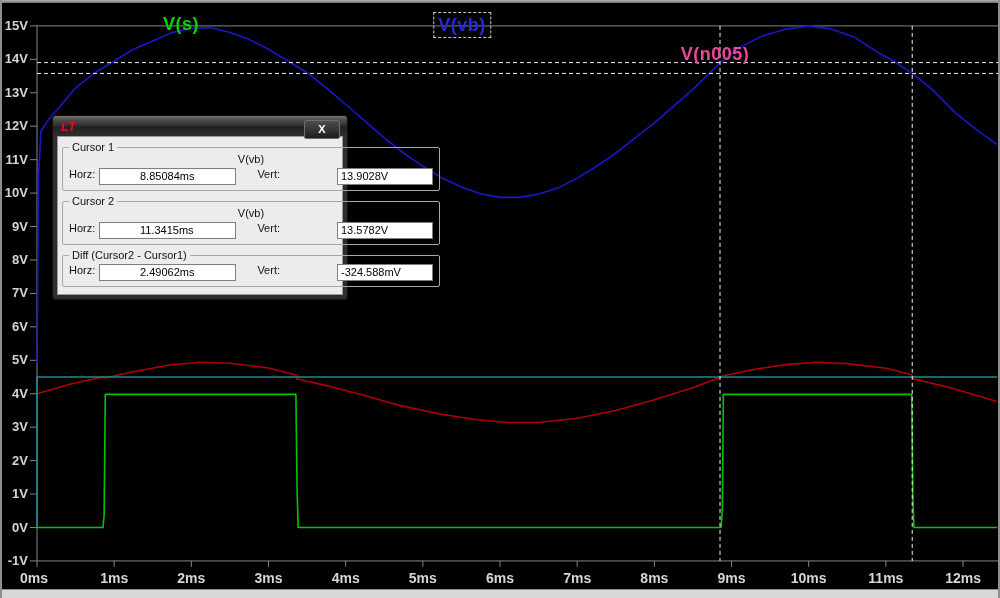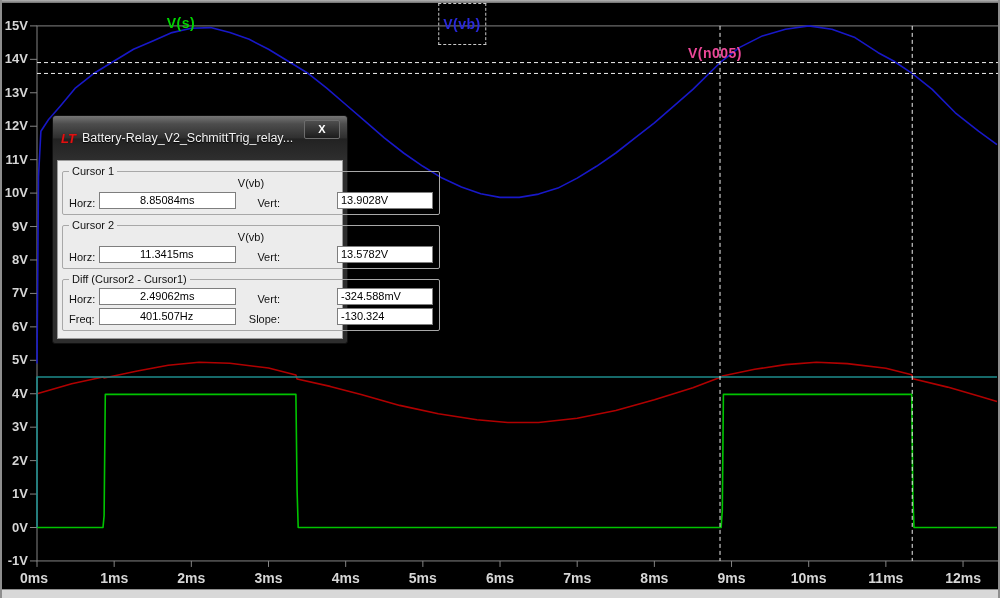--- a/index.html
+++ b/index.html
@@ -10,47 +10,47 @@
   .edge-top{position:absolute;left:0;top:0;width:1000px;height:3px;
             background:linear-gradient(#b4b4b4,#6e6e6e);z-index:5;}
   .edge-bottom{position:absolute;left:0;bottom:0;width:1000px;height:8px;
             background:#d8d8d8;border-top:1px solid #8e8e8e;z-index:5;}
   .edge-left{position:absolute;left:0;top:0;width:2px;height:598px;background:#8e8e8e;z-index:5;}
   .edge-right{position:absolute;right:0;top:0;width:2px;height:598px;background:#8e8e8e;z-index:5;}
 
   svg#plot{position:absolute;left:0;top:0;z-index:1;}
 
   
-  .legend-item{position:absolute;top:3px;transform:translateX(-50%);
-               font-size:14px;font-weight:bold;letter-spacing:0.5px;z-index:6;
-               padding:12px 4px;line-height:16px;}
+  .legend-item{position:absolute;top:12px;transform:translateX(-50%);
+               font-size:18px;font-weight:bold;letter-spacing:0.5px;z-index:6;
+               padding:4px 4px;line-height:16px;}
   .legend-item.selected{border:1px dashed #c9c9c9;}
 
   
   .dialog{position:absolute;left:52px;top:115px;width:294px;z-index:10;
           background:#2d2d2d;border:1px solid #101010;border-radius:4px 4px 3px 3px;
           box-shadow:2px 3px 8px rgba(0,0,0,.75);}
-  .titlebar{position:relative;height:44px;border-radius:3px 3px 0 0;
+  .titlebar{position:relative;height:20px;border-radius:3px 3px 0 0;
           background:linear-gradient(180deg,#757575 0%,#4d4d4d 18%,#2f2f2f 50%,#222 52%,#2e2e2e 100%);
           display:flex;align-items:center;padding:0 8px;}
   .lt-icon{color:#e01212;font-weight:900;font-style:italic;font-size:13px;margin-right:6px;
            text-shadow:0 0 1px #600;}
   .dlg-title{color:#f2f2f2;font-size:12.5px;white-space:nowrap;overflow:hidden;
              text-shadow:0 1px 1px #000;}
   .close-btn{position:absolute;right:7px;top:4px;width:34px;height:17px;line-height:16px;
              text-align:center;color:#fff;font-weight:bold;font-size:11px;
              background:linear-gradient(#4e4e4e,#1c1c1c);border:1px solid #6d6d6d;
              border-radius:2px;cursor:default;}
   .dlg-body{margin:0 4px 4px 4px;background:#ececec;border:1px solid #9a9a9a;
             padding:4px 4px 3px 4px;}
   fieldset.group{margin:0 0 4px 0;padding:0 6px 5px 6px;border:1px solid #a8a8a8;
             border-radius:2px;box-shadow:inset 0 0 0 0 #fff;}
   fieldset.group legend{font-size:11px;color:#111;padding:0 3px;}
   .trace-name{text-align:center;font-size:11px;color:#111;margin:0 0 3px 0;}
-  .frow{display:flex;align-items:flex-end;margin-top:3px;}
+  .frow{display:flex;align-items:flex-start;margin-top:3px;}
   .flbl{font-size:11px;color:#111;width:30px;flex:none;}
   .flbl2{font-size:11px;color:#111;width:42px;flex:none;text-align:right;padding-right:15px;}
   .ffield{height:15px;line-height:15px;background:#fff;border:1px solid #7e7e7e;
           font-size:11px;color:#000;padding:0 3px;flex:none;overflow:hidden;}
   .f1{width:92px;margin-right:2px;padding-left:40px;}
   .f2{width:88px;margin-left:42px;}
 </style>
 </head>
 <body>
 
@@ -130,21 +130,20 @@
       <line x1="912.223555" y1="25.900000000000034" x2="912.223555" y2="560.94" stroke="#f0f0f0" stroke-width="1" stroke-dasharray="4,3"></line>
     </svg>
 
   <div class="legend-item" id="leg0" style="color: rgb(0, 212, 0); left: 181px;">V(s)</div>
   <div class="legend-item selected" id="leg1" style="color: rgb(40, 40, 220); left: 462px;">V(vb)</div>
   <div class="legend-item" id="leg2" style="color: #ec4899; left: 715px; margin-top: 30px;">V(n005)</div>
 
   <div class="dialog">
     <div class="titlebar">
       <span class="lt-icon">LT</span>
-      <span class="dlg-title">Battery-Relay_V2_SchmittTrig_relay...</span>
       <span class="close-btn">X</span>
     </div>
     <div class="dlg-body">
 
       <fieldset class="group">
         <legend>Cursor 1</legend>
         <div class="trace-name">V(vb)</div>
         <div class="frow">
           <span class="flbl">Horz:</span>
           <span class="ffield f1">8.85084ms</span>
@@ -165,26 +164,20 @@
       </fieldset>
 
       <fieldset class="group">
         <legend>Diff (Cursor2 - Cursor1)</legend>
         <div class="frow">
           <span class="flbl">Horz:</span>
           <span class="ffield f1">2.49062ms</span>
           <span class="flbl2">Vert:</span>
           <span class="ffield f2">-324.588mV</span>
         </div>
-        <div class="frow">
-          <span class="flbl">Freq:</span>
-          <span class="ffield f1">401.507Hz</span>
-          <span class="flbl2">Slope:</span>
-          <span class="ffield f2">-130.324</span>
-        </div>
       </fieldset>
 
     </div>
   </div>
 
   <div class="edge-top"></div>
   <div class="edge-bottom"></div>
   <div class="edge-left"></div>
   <div class="edge-right"></div>
 </div>

